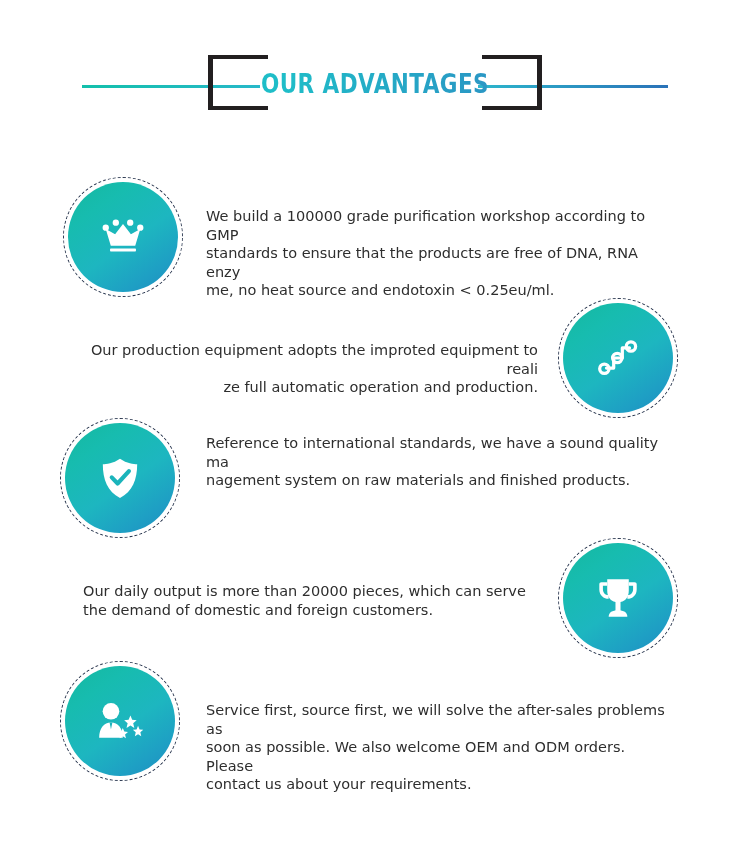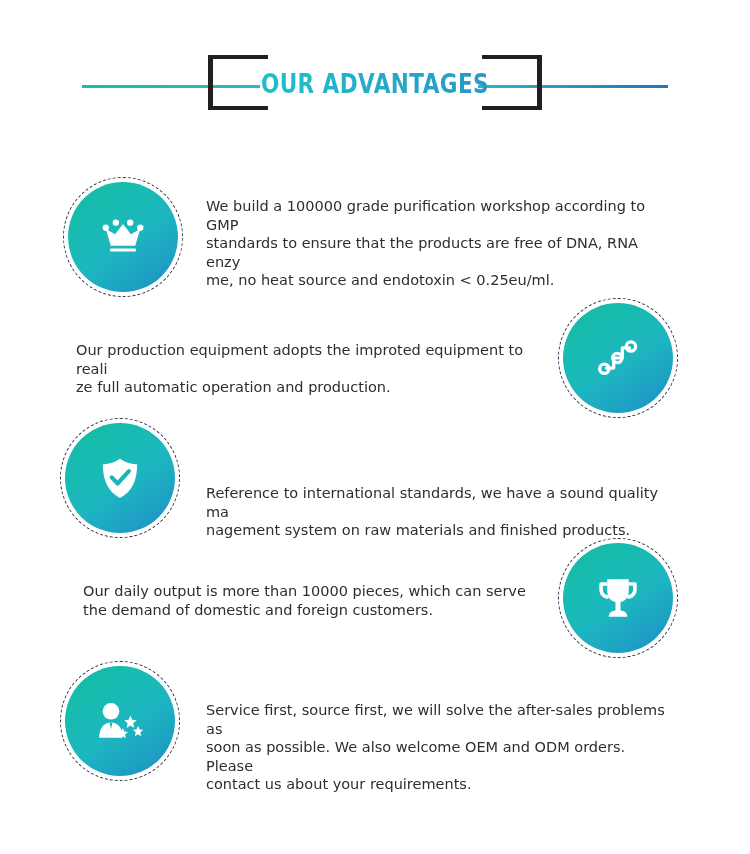--- a/index.html
+++ b/index.html
@@ -113,27 +113,27 @@
     position: absolute;
     font-family: "DejaVu Sans", sans-serif;
     font-size: 14.5px;
     line-height: 18.6px;
     color: #2e2e2e;
     white-space: pre-line;
   }
 
   
   #row1-circle { left: 63px; top: 177px; }
-  #row1-text   { left: 206px; top: 197px; width: 470px; }
+  #row1-text   { left: 206px; top: 207px; width: 470px; }
 
   #row2-circle { left: 558px; top: 298px; }
-  #row2-text   { left: 76px;  top: 341px; width: 470px; }
+  #row2-text   { left: 68px;  top: 341px; width: 470px; text-align: right; }
 
   #row3-circle { left: 60px;  top: 418px; }
-  #row3-text   { left: 206px; top: 484px; width: 470px; }
+  #row3-text   { left: 206px; top: 434px; width: 470px; }
 
   #row4-circle { left: 558px; top: 538px; }
   #row4-text   { left: 83px;  top: 582px; width: 470px; }
 
   #row5-circle { left: 60px;  top: 661px; }
   #row5-text   { left: 206px; top: 701px; width: 470px; }
 </style>
 </head>
 <body>
 
@@ -201,21 +201,21 @@
       <svg class="icon-svg" width="46" height="46" viewBox="0 0 64 64" fill="#ffffff">
         <path d="M17 6 L47 6 L47 22 C47 32 41 38 32 38 C23 38 17 32 17 22 Z"></path>
         <path d="M17 10 L9 10 C7 10 6 11 6 13 L6 20 C6 28 12 33 19 33 L19 28 C14 28 11 24 11 20 L11 15 L17 15 Z"></path>
         <path d="M47 10 L55 10 C57 10 58 11 58 13 L58 20 C58 28 52 33 45 33 L45 28 C50 28 53 24 53 20 L53 15 L47 15 Z"></path>
         <rect x="28.5" y="36" width="7" height="14"></rect>
         <path d="M19 58 C19 52 24 49 32 49 C40 49 45 52 45 58 Z"></path>
       </svg>
     </span>
   </div>
 </div>
-<div class="text" id="row4-text">Our daily output is more than 10000 pieces, which can serve
+<div class="text" id="row4-text">Our daily output is more than 20000 pieces, which can serve
 the demand of domestic and foreign customers.</div>
 
 <div class="circle-wrap" id="row5-circle">
   <div class="circle-ring"></div>
   <div class="circle">
     <span>
       <svg class="icon-svg" width="50" height="50" viewBox="0 0 72 64" fill="#ffffff">
         <circle cx="23" cy="18" r="12"></circle>
         <path d="M6 56 C6 42 13 34 23 34 C33 34 40 42 40 56 Z"></path>
         <path d="M21 34 L23 44 L25 34 Z" fill="#1bb4bb"></path>

